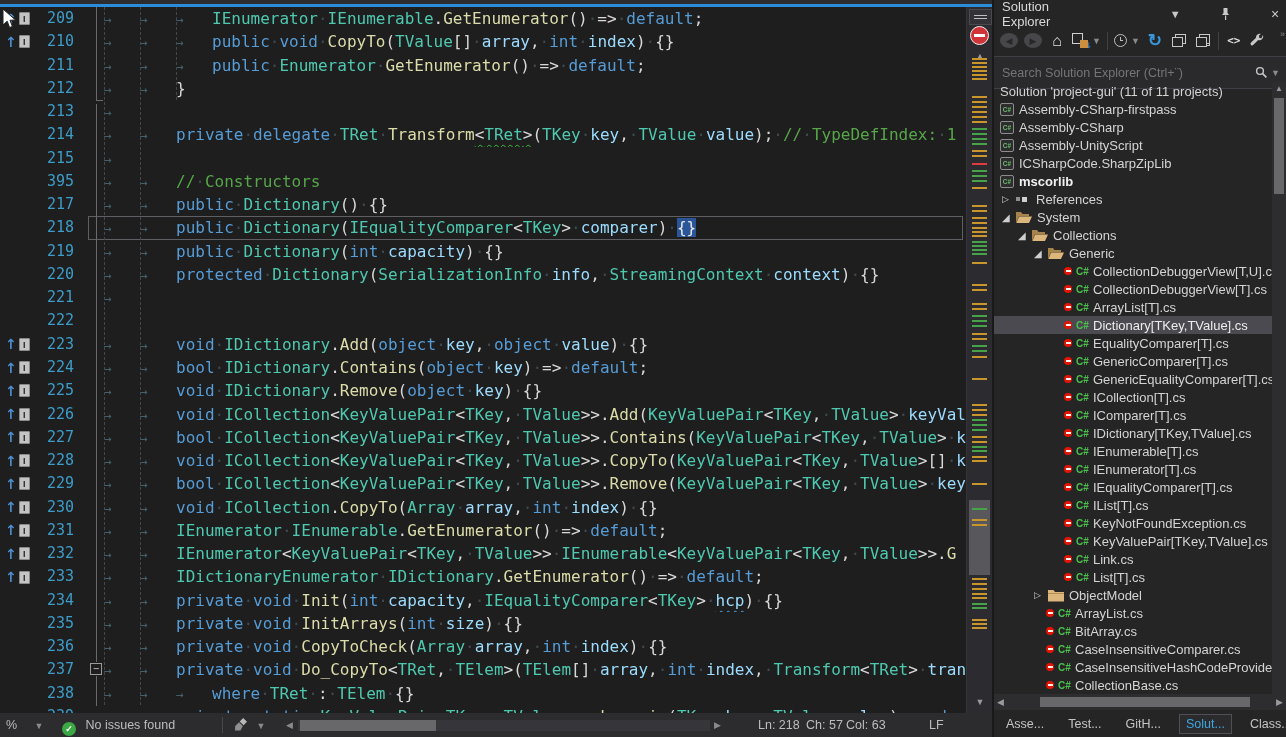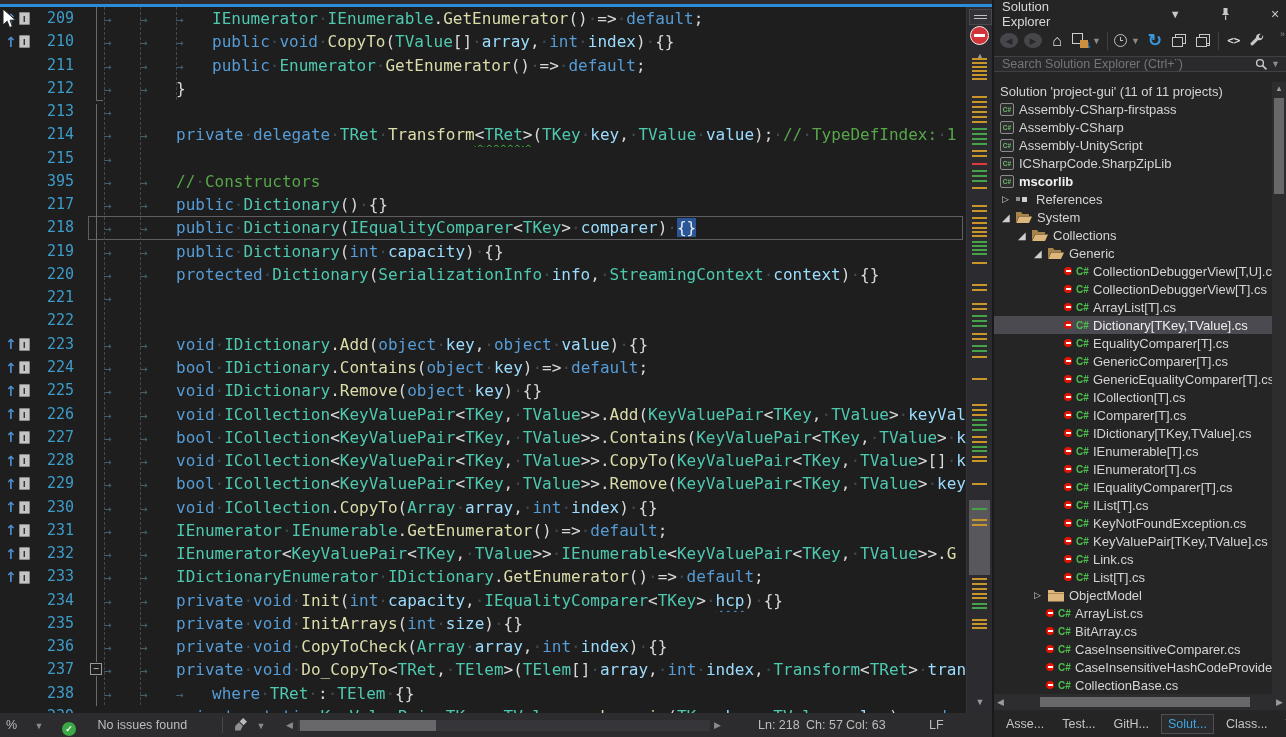--- a/index.html
+++ b/index.html
@@ -78,21 +78,21 @@
   .clockico{position:relative;width:13px;height:13px;border:1.5px solid #c0c0c0;border-radius:50%;box-sizing:border-box;}
   .clockico::before{content:"";position:absolute;left:4.6px;top:1.5px;width:1.5px;height:4px;background:#c0c0c0;}
   .clockico::after{content:"";position:absolute;left:4.6px;top:4.5px;width:3.5px;height:1.5px;background:#c0c0c0;}
   .refreshg{color:#3a96dd;font-size:17px;font-weight:bold;line-height:1;}
   .winico{position:relative;width:14px;height:13px;}
   .winico::before{content:"";position:absolute;right:0;top:0;width:9px;height:8px;border:1px solid #c8c8c8;}
   .winico::after{content:"";position:absolute;left:0;bottom:0;width:9px;height:8px;border:1px solid #c8c8c8;background:#252526;}
   .fileslines::before{border-bottom:3px double #c8c8c8 !important;}
   .codeg{font:bold 11px "DejaVu Sans Mono",monospace;color:#dcdcdc;}
   .overflowg{position:absolute;right:2px;top:2px;color:#8a8a8a;font-size:9px;letter-spacing:-1px;}
-  .xsearch{position:absolute;left:0;top:56px;width:100%;height:16px;padding:0;box-sizing:border-box;background:#2a2a2d;border-top:1px solid #3f3f46;border-bottom:1px solid #3f3f46;display:flex;align-items:center;}
+  .xsearch{position:absolute;left:0;top:56px;width:100%;height:33px;padding:0;box-sizing:border-box;background:#2a2a2d;border-top:1px solid #3f3f46;border-bottom:1px solid #3f3f46;display:flex;align-items:center;}
   .xsearch input{flex:1;background:transparent;border:none;outline:none;color:#8a8a8a;
                  font-family:"Liberation Sans",sans-serif;font-size:12.5px;padding-left:8px;}
   .magwrap{display:flex;align-items:center;gap:3px;padding-right:6px;}
   
   #xtree{position:absolute;left:0;top:82px;width:100%;height:612px;overflow:hidden;font-size:13px;}
   .trow{height:18px;display:flex;align-items:center;box-sizing:border-box;color:#d4d4d4;white-space:nowrap;}
   .trow.sel{background:#4a4a50;color:#ececec;}
   .trow.bold{font-weight:bold;color:#f0f0f0;}
   .exp{width:14px;flex:0 0 14px;font-size:9px;color:#cfcfcf;text-align:left;}
   .exp.open{font-size:10px;}
@@ -107,21 +107,21 @@
   .fico{margin-right:5px;flex:0 0 16px;display:inline-flex;}
   
   .xvscroll{position:absolute;right:0;top:82px;width:14px;height:612px;background:#2d2d30;}
   .xvup{position:absolute;top:2px;left:0;width:14px;text-align:center;color:#9a9a9e;font-size:8px;}
   .xvthumb{position:absolute;left:2px;top:16px;width:10px;height:96px;background:#68686b;}
   .xhscroll{position:absolute;left:0;top:694px;width:100%;height:16px;background:#2d2d30;}
   .xhl{position:absolute;left:3px;top:3px;color:#9a9a9e;font-size:9px;}
   .xhr{position:absolute;right:3px;top:3px;color:#9a9a9e;font-size:9px;}
   .xhthumb{position:absolute;left:46px;top:3px;width:210px;height:10px;background:#68686b;}
   
-  #xtabs{position:absolute;left:0;top:710px;width:100%;height:27px;display:flex;align-items:center;gap:6px;padding-left:6px;box-sizing:border-box;font-size:12.5px;color:#c4c4c4;}
+  #xtabs{position:absolute;left:0;top:710px;width:100%;height:27px;display:flex;align-items:center;gap:12px;padding-left:6px;box-sizing:border-box;font-size:12.5px;color:#c4c4c4;}
   .xtab{padding:2px 6px;white-space:nowrap;}
   .xtab.active{color:#3ea7e0;border:1px solid #4f4f55;background:#2b2b2e;}
 </style>
 </head>
 <body>
 
 <div id="root">
 
   <div id="editor">
     <div class="topbar"></div>
@@ -257,21 +257,21 @@
         </div>
     </div>
 
     <div id="statusrow">
       <span class="abs" style="left:6px">
         <span>%</span>
         <span class="caret" style="margin-left:14px">▼</span>
       </span>
       <span class="abs" style="left:62px">
         <span class="okcirc">✓</span>
-        <span style="margin-left:18px">No issues found</span>
+        <span style="margin-left:6px">No issues found</span>
       </span>
       <span class="ssep" style="left:222px"></span>
       <span class="abs" style="left:234px">
         <svg width="15" height="15" viewBox="0 0 15 15" style="vertical-align:-3px">
           <path d="M9.2 1 L13 4.8 L9.5 8.3 L5.7 4.5 Z" fill="#b9b9b9"></path>
           <path d="M5 5.2 L8.8 9 L6.5 13.5 L1 13.5 L1.2 9 Z" fill="#8f8f8f"></path>
         </svg>
         <span class="caret" style="margin-left:4px">▼</span>
       </span>
       <span class="abs harrow" style="left:286px">◀</span>

